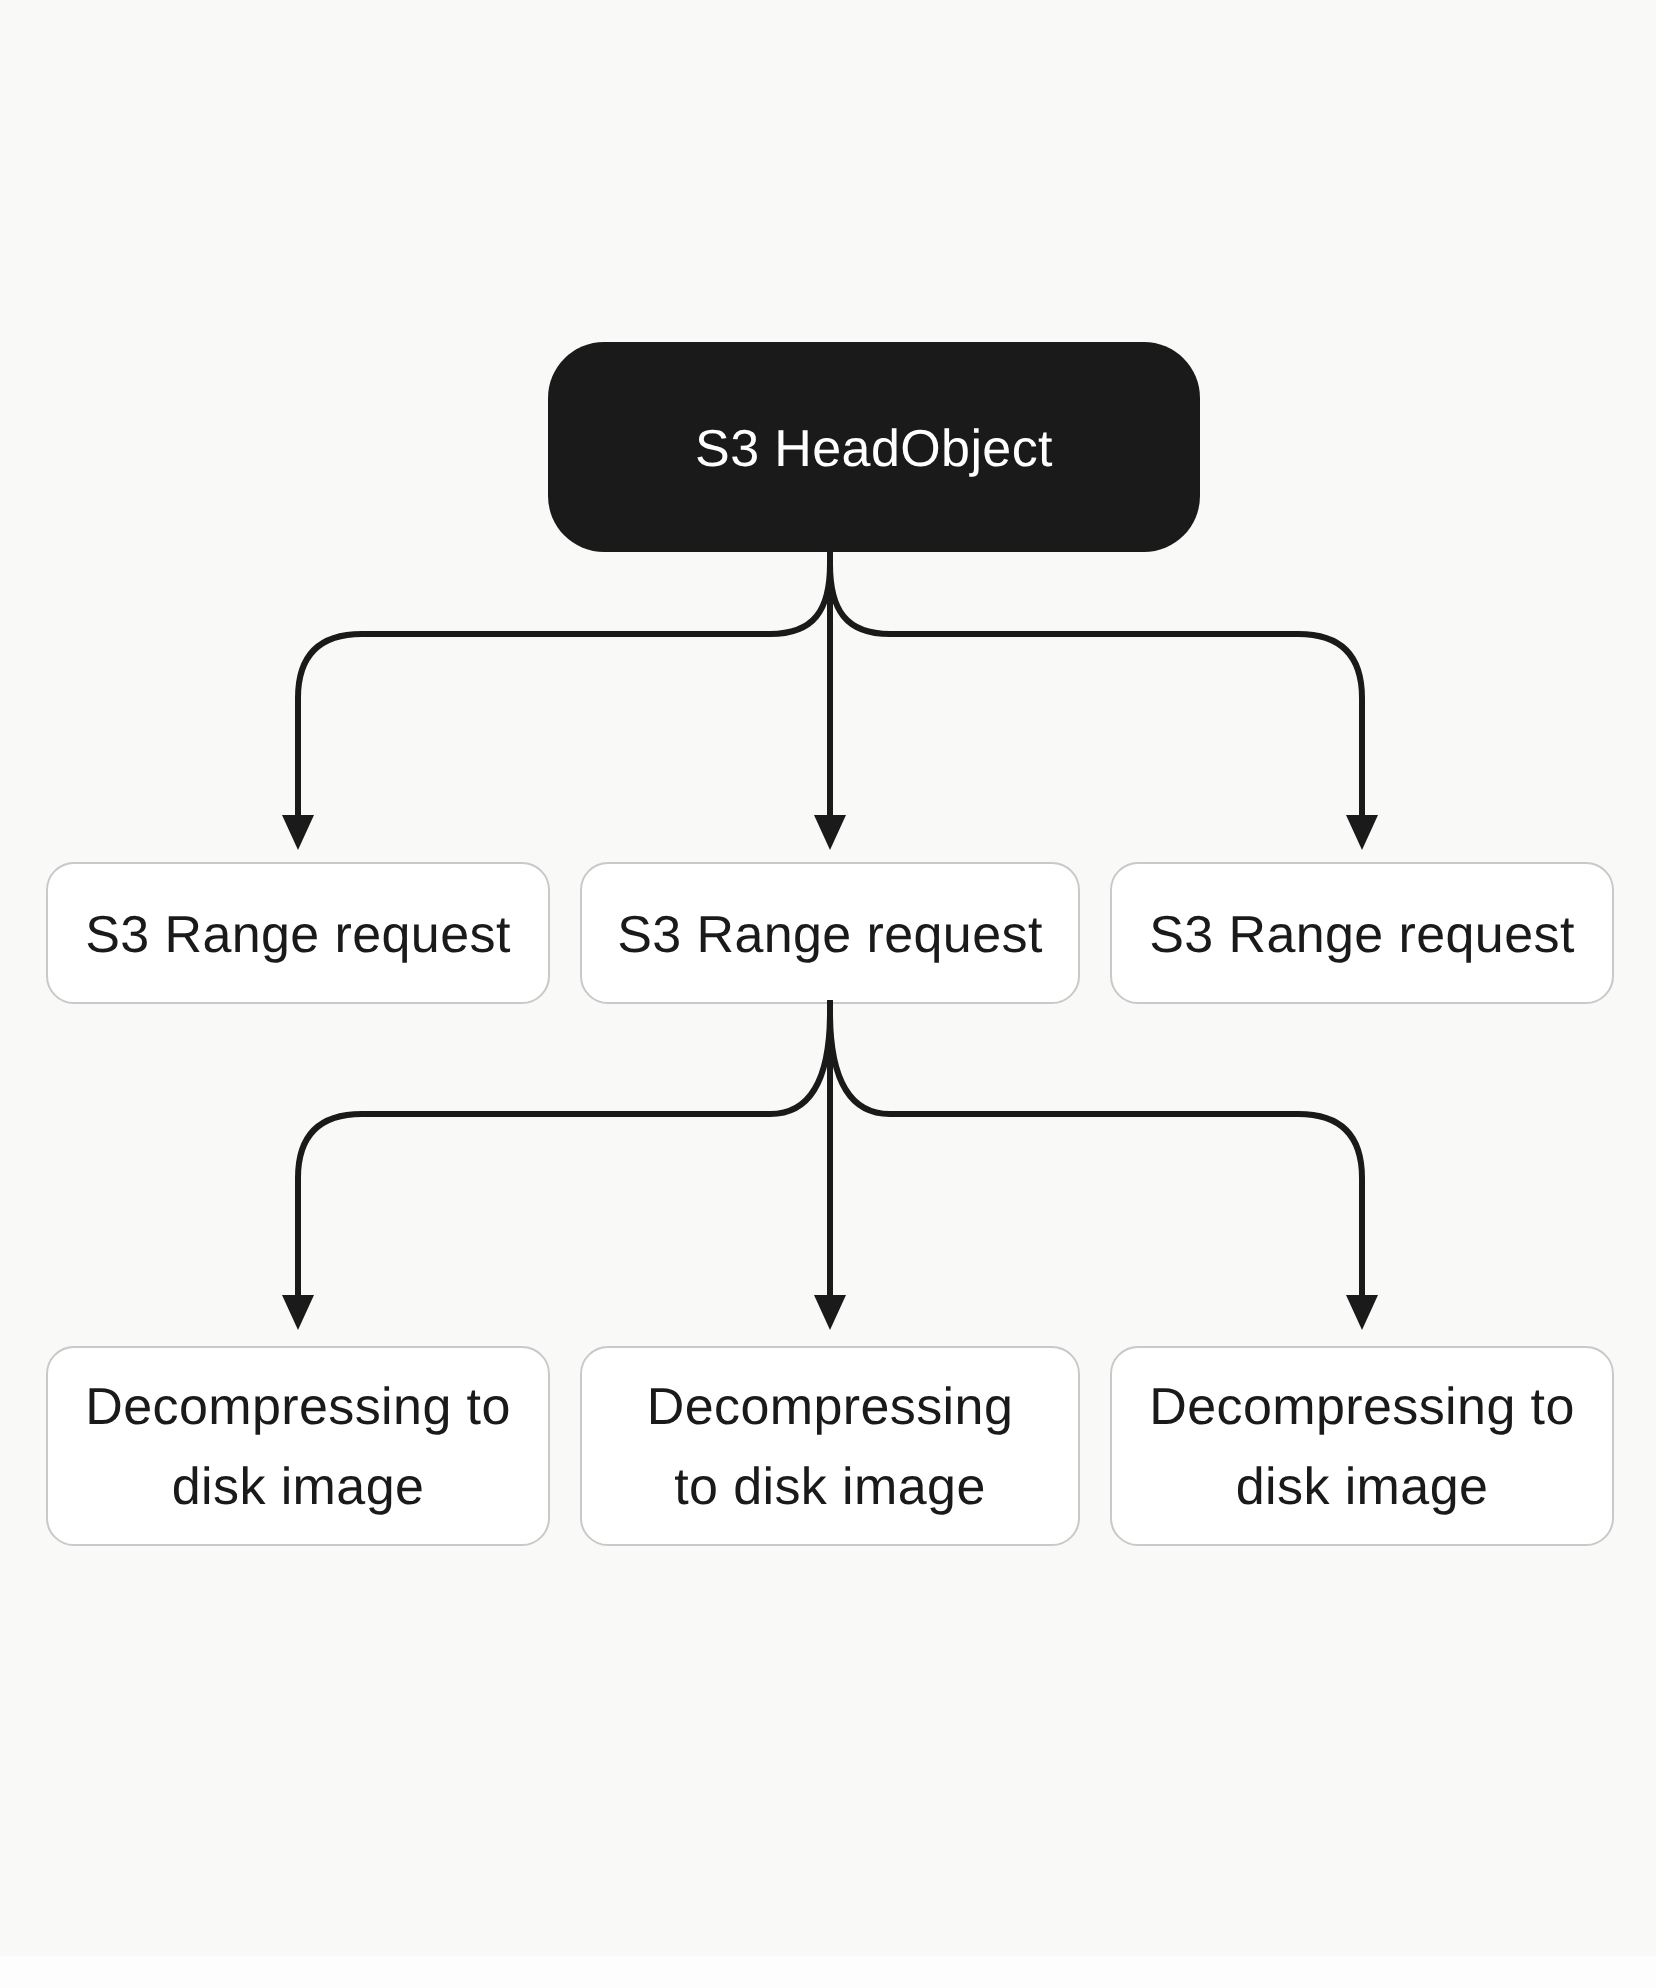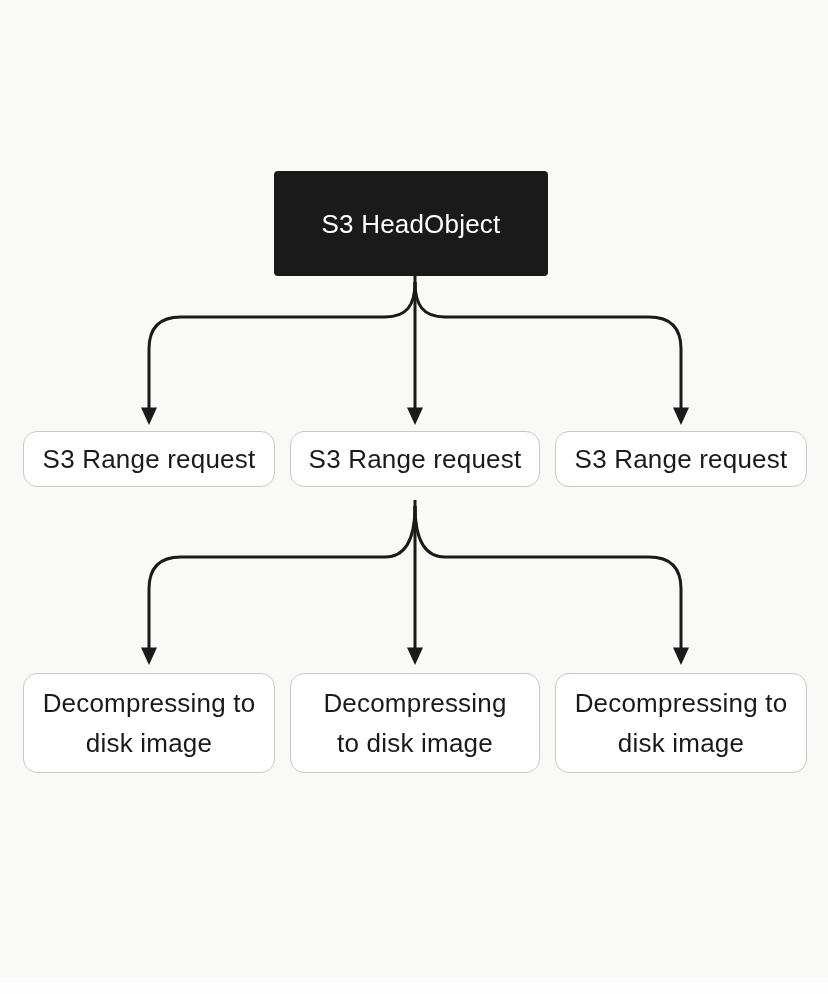--- a/index.html
+++ b/index.html
@@ -30,34 +30,34 @@
     justify-content: center;
     text-align: center;
     font-size: 26px;
     line-height: 40px;
     color: var(--node-text, #1a1a1a);
     letter-spacing: 0.2px;
   }
   .node-root {
     left: 274px;
     top: 171px;
-    width: 274px;
+    width: 326px;
     height: 105px;
     background: var(--root-bg, #1a1a1a);
     color: var(--root-text, #ffffff);
-    border-radius: 4px;
+    border-radius: 28px;
   }
   .node-light {
     background: var(--node-bg, #ffffff);
     border: 1.5px solid var(--node-border, #c9c9c9);
     border-radius: 14px;
   }
   .row-requests .node-light {
     top: 431px;
-    height: 56px;
+    height: 71px;
   }
   .row-decompress .node-light {
     top: 673px;
     height: 100px;
     padding: 0 18px;
   }
   .pos-left   { left: 23px;  width: 252px; }
   .pos-mid    { left: 290px; width: 250px; }
   .pos-right  { left: 555px; width: 252px; }
   .connector {

